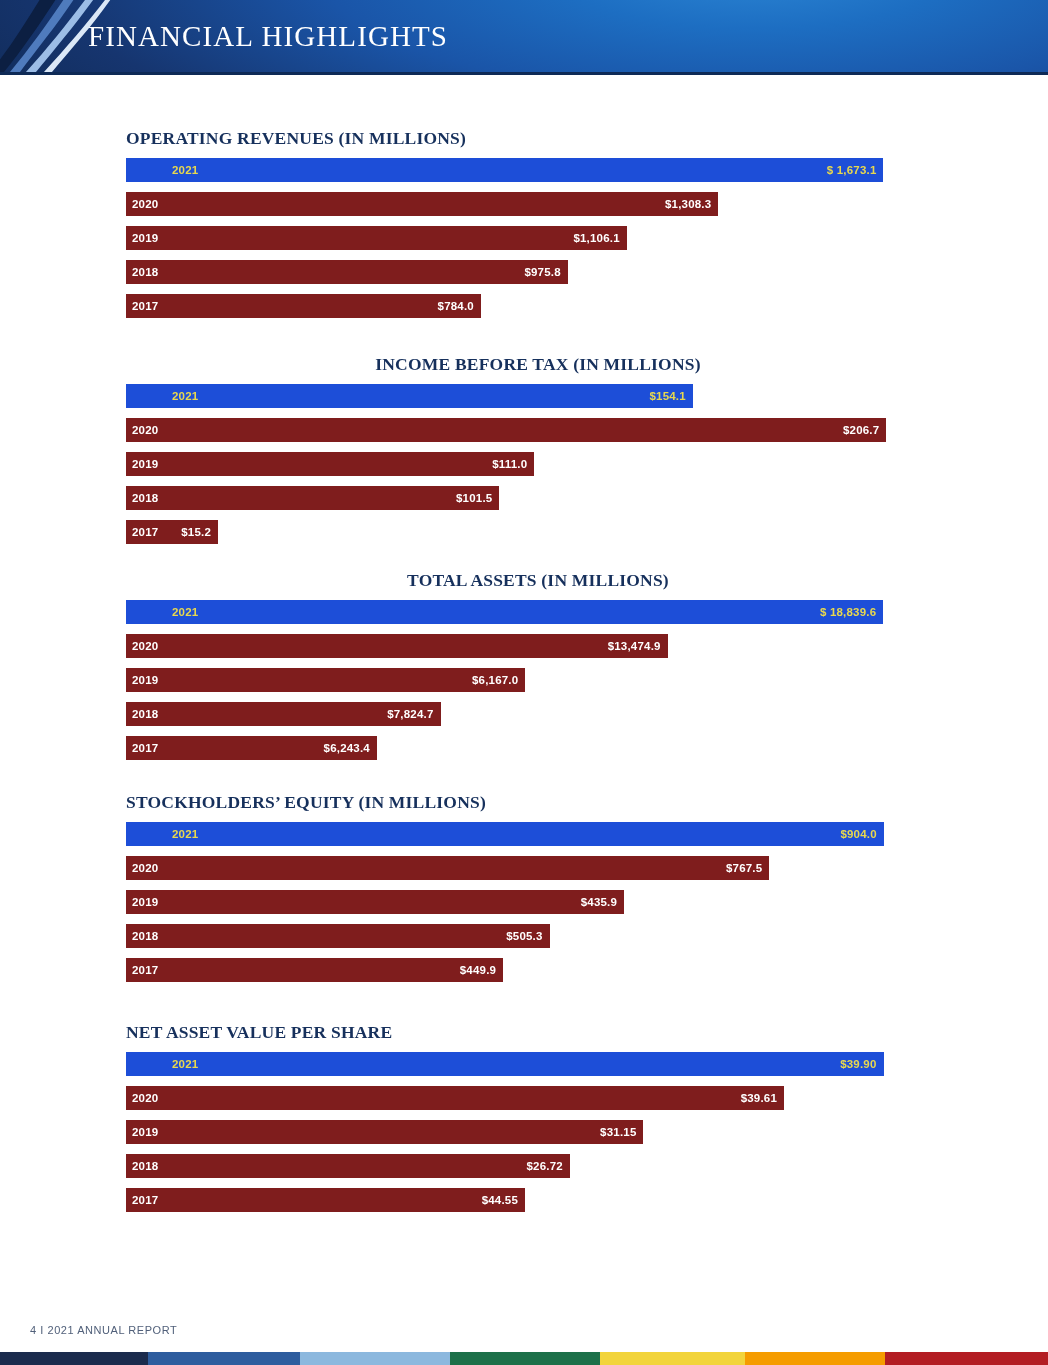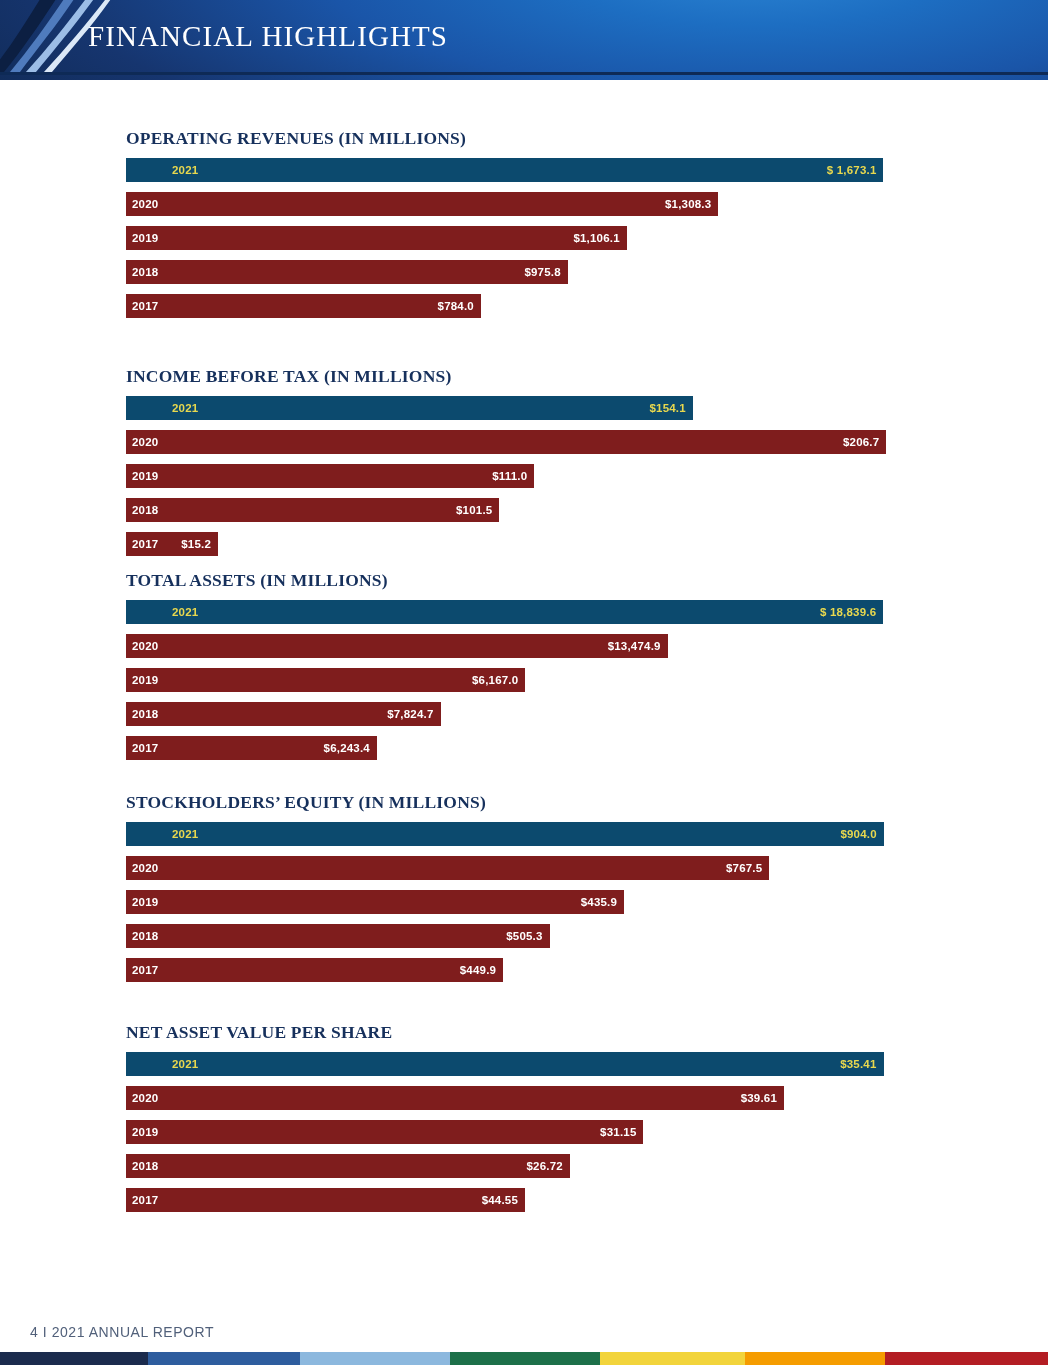--- a/index.html
+++ b/index.html
@@ -13,21 +13,21 @@
     font-family: "Liberation Sans", sans-serif;
     position: relative;
     overflow: hidden;
   }
 
   
   .banner {
     position: absolute;
     left: 0; top: 0;
     width: 1048px;
-    height: 80px;
+    height: 72px;
     background:
       radial-gradient(ellipse 900px 260px at 72% -40%, #2b85d4 0%, #1d6ec2 22%, #1a55a8 48%, #16356f 78%, #102a55 100%);
     overflow: hidden;
   }
   .banner-swooshes {
     position: absolute;
     left: 0; top: 0;
     width: 200px; height: 72px;
   }
   .banner-title {
@@ -82,21 +82,21 @@
     height: 24px;
     background: #7f1d1d;
     display: flex;
     align-items: center;
     justify-content: space-between;
     box-sizing: border-box;
     padding: 0 7px 0 6px;
     white-space: nowrap;
   }
   .bar.highlight {
-    background: #0c4a6e;
+    background: #1d4ed8;
     padding-left: 46px;
   }
   .bar-year {
     font-size: 11.5px;
     font-weight: 700;
     color: #ffffff;
     letter-spacing: 0.2px;
   }
   .bar.highlight .bar-year {
     color: #e8d84e;
@@ -110,21 +110,21 @@
   }
   .bar.highlight .bar-value {
     color: #e8d84e;
   }
 
   
   .footer-text {
     position: absolute;
     left: 30px;
     top: 1324px;
-    font-size: 14px;
+    font-size: 11px;
     letter-spacing: 0.55px;
     color: #51607a;
     font-weight: 400;
     white-space: nowrap;
   }
   .footer-bar {
     position: absolute;
     left: 0;
     top: 1352px;
     width: 1048px;
@@ -176,21 +176,21 @@
           </div>
         </div>
         <div class="bar-row">
           <div class="bar" style="width: 354.954px;">
             <span class="bar-year">2017</span>
             <span class="bar-value">$784.0</span>
           </div>
         </div>
       </div>
     </div>
-    <div class="section" style="top: 294px;">
+    <div class="section" style="top: 282px; text-align: center;">
       <div class="section-title">INCOME BEFORE TAX (IN MILLIONS)</div>
       <div class="bars">
         <div class="bar-row">
           <div class="bar highlight" style="width: 566.868px;">
             <span class="bar-year">2021</span>
             <span class="bar-value">$154.1</span>
           </div>
         </div>
         <div class="bar-row">
           <div class="bar" style="width: 760.361px;">
@@ -211,21 +211,21 @@
           </div>
         </div>
         <div class="bar-row">
           <div class="bar" style="width: 92px;">
             <span class="bar-year">2017</span>
             <span class="bar-value">$15.2</span>
           </div>
         </div>
       </div>
     </div>
-    <div class="section" style="top: 498px;">
+    <div class="section" style="top: 498px; text-align: center;">
       <div class="section-title">TOTAL ASSETS (IN MILLIONS)</div>
       <div class="bars">
         <div class="bar-row">
           <div class="bar highlight" style="width: 757.26px;">
             <span class="bar-year">2021</span>
             <span class="bar-value">$ 18,839.6</span>
           </div>
         </div>
         <div class="bar-row">
           <div class="bar" style="width: 541.625px;">
@@ -287,21 +287,21 @@
           </div>
         </div>
       </div>
     </div>
     <div class="section" style="top: 950px;">
       <div class="section-title">NET ASSET VALUE PER SHARE</div>
       <div class="bars">
         <div class="bar-row">
           <div class="bar highlight" style="width: 757.548px;">
             <span class="bar-year">2021</span>
-            <span class="bar-value">$35.41</span>
+            <span class="bar-value">$39.90</span>
           </div>
         </div>
         <div class="bar-row">
           <div class="bar" style="width: 658.037px;">
             <span class="bar-year">2020</span>
             <span class="bar-value">$39.61</span>
           </div>
         </div>
         <div class="bar-row">
           <div class="bar" style="width: 517.492px;">

